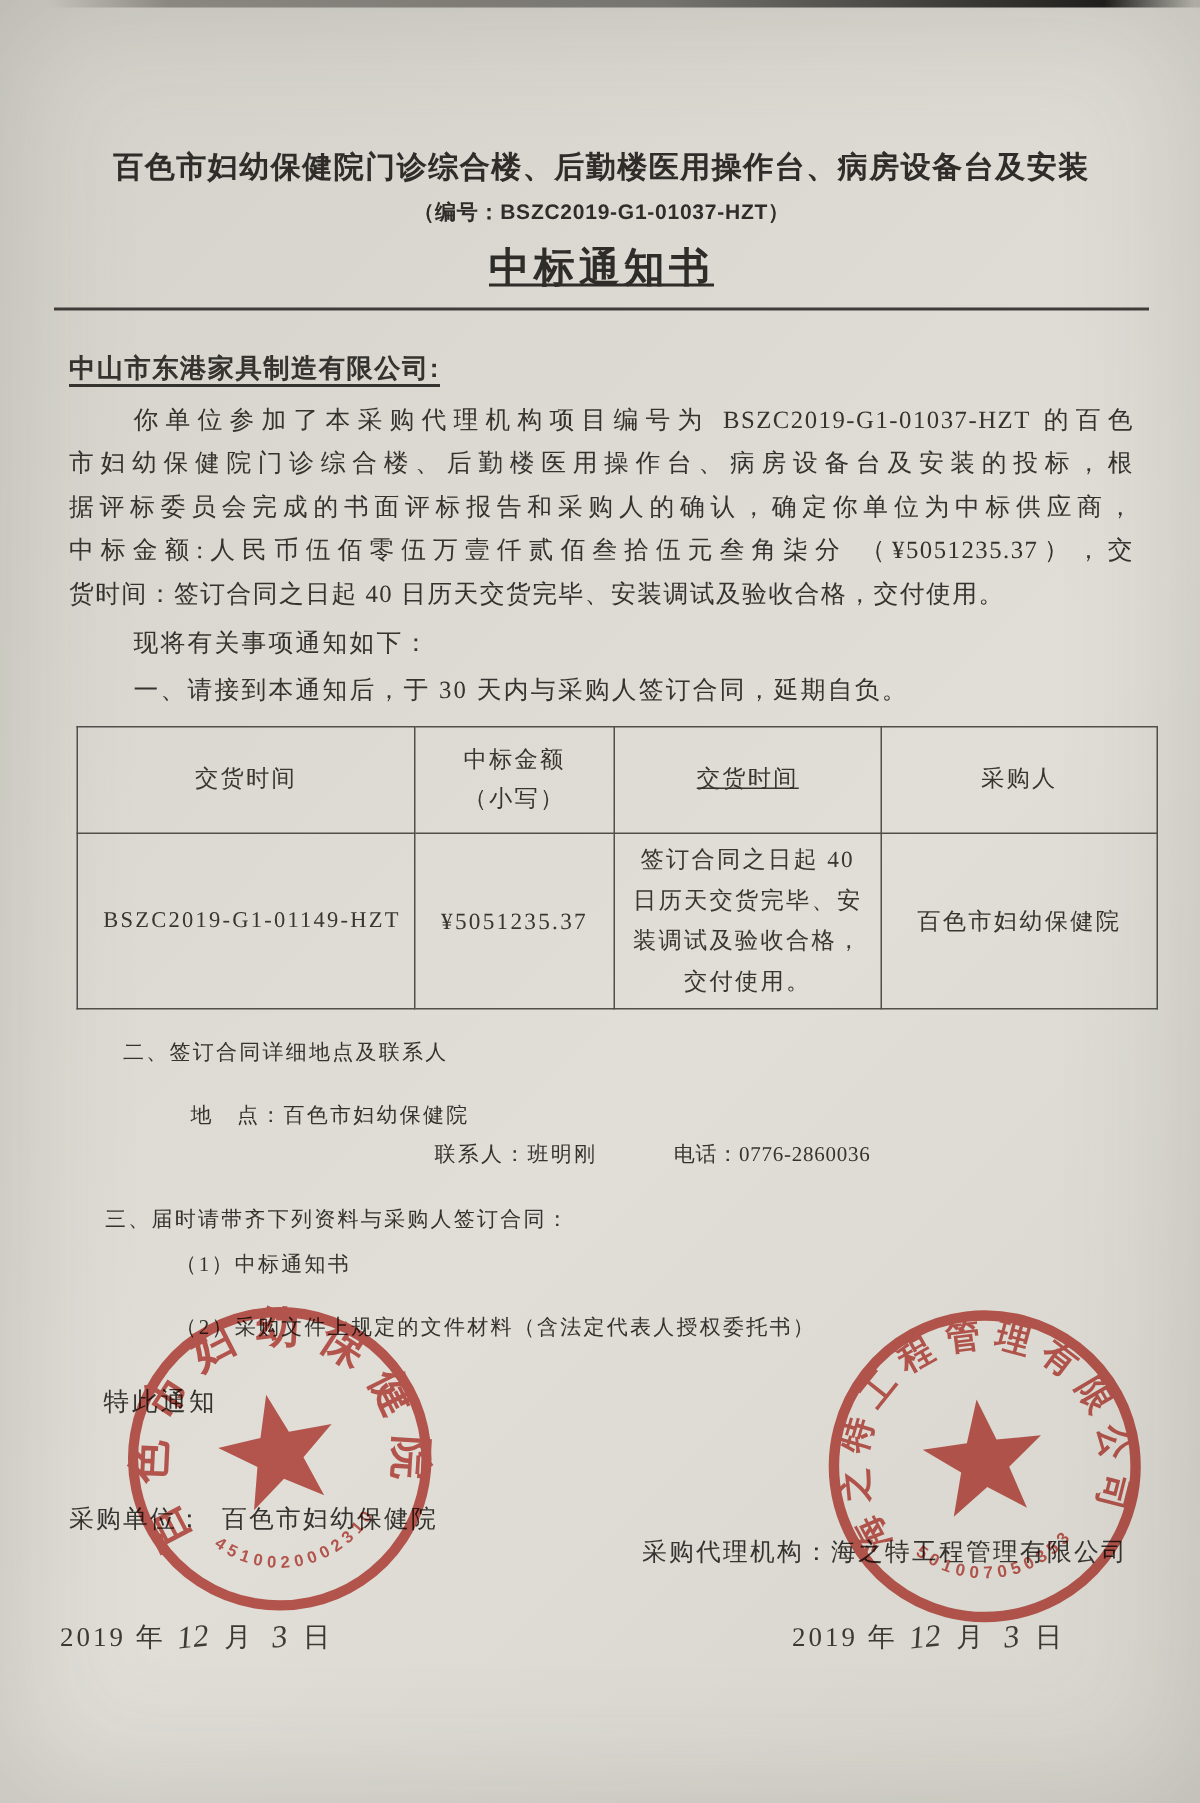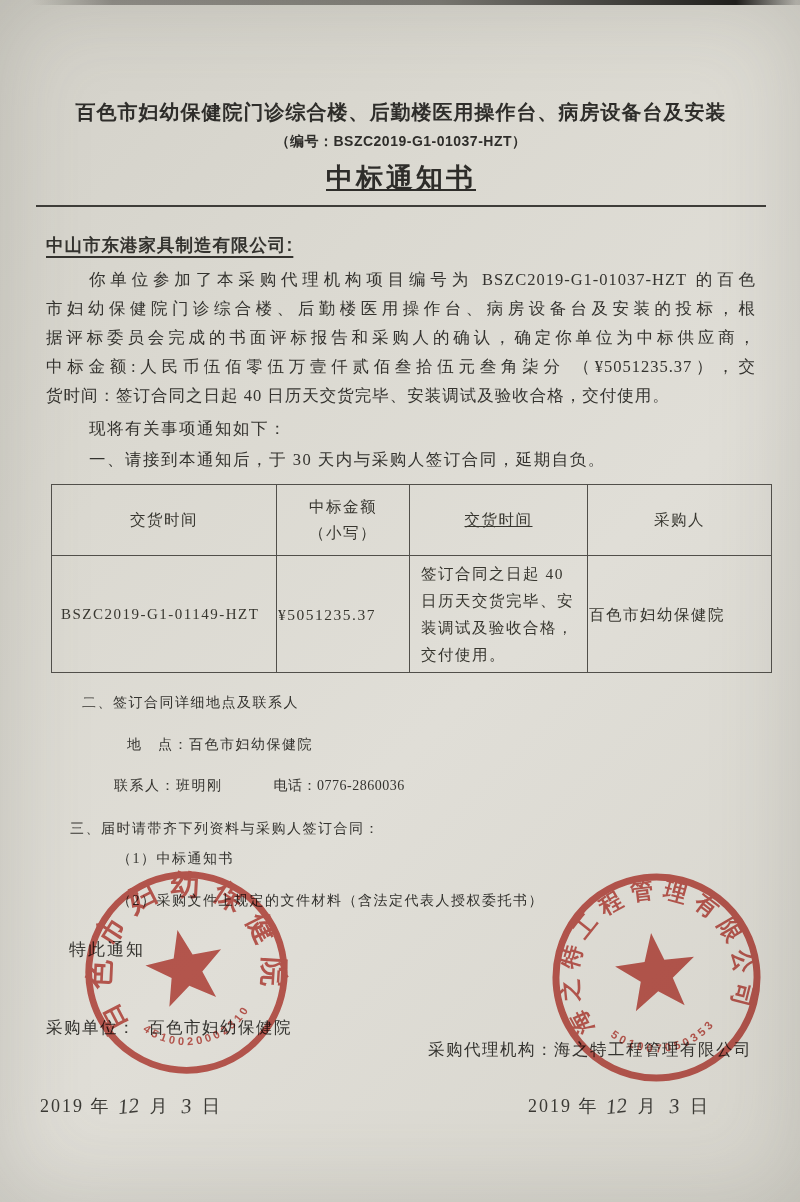--- a/index.html
+++ b/index.html
@@ -34,29 +34,29 @@
 
   .line-notice{margin-top:4px;margin-left:43px;font-size:16.5px;line-height:29px;letter-spacing:1.5px;}
   .line-item1{margin-top:2px;margin-left:43px;font-size:16.5px;line-height:29px;letter-spacing:1.5px;}
 
   table.award{border-collapse:collapse;margin:10px 0 0 5px;width:708px;table-layout:fixed;
     font-size:15.5px;color:#37362f;}
   table.award td,table.award th{border:1.6px solid #514f4a;vertical-align:middle;
     font-weight:400;letter-spacing:1.5px;}
   th.c1{width:222px;} th.c2{width:130px;} th.c3{width:175px;text-decoration:underline;} th.c4{width:181px;}
   tr.hrow th{height:68px;text-align:center;line-height:26px;}
-  tr.drow td{height:108px;text-align:left;line-height:27px;}
+  tr.drow td{height:108px;text-align:center;line-height:27px;}
   td.cell-contract{text-align:left;padding-left:9px;letter-spacing:0;font-size:15px;}
   td.cell-amount{letter-spacing:0;}
   td.cell-delivery{padding:4px 11px;text-align:center;}
 
   .sec{font-size:14px;line-height:26px;letter-spacing:1.5px;}
   .sec-2{margin-top:17px;margin-left:36px;}
   .sec-loc{margin-top:16px;margin-left:81px;}
-  .sec-contact{margin-top:15px;margin-left:68px;}
+  .sec-contact{margin-left:68px;text-align:center;}
   .sec-contact .phone{display:inline-block;margin-left:46px;letter-spacing:.5px;}
   .sec-3{margin-top:17px;margin-left:24px;}
   .sec-31{margin-top:4px;margin-left:71px;}
   .sec-32{margin-top:16px;margin-left:71px;}
   .closing{margin-top:24px;margin-left:23px;font-size:17px;letter-spacing:2px;}
 
   .footer-row{display:flex;margin-top:56px;font-size:16.5px;letter-spacing:1.5px;flex-direction:column;}
   .footer-left{white-space:nowrap;}
   .footer-left .val{margin-left:12px;}
   .footer-right{white-space:nowrap;margin-left:auto;margin-right:4px;}

